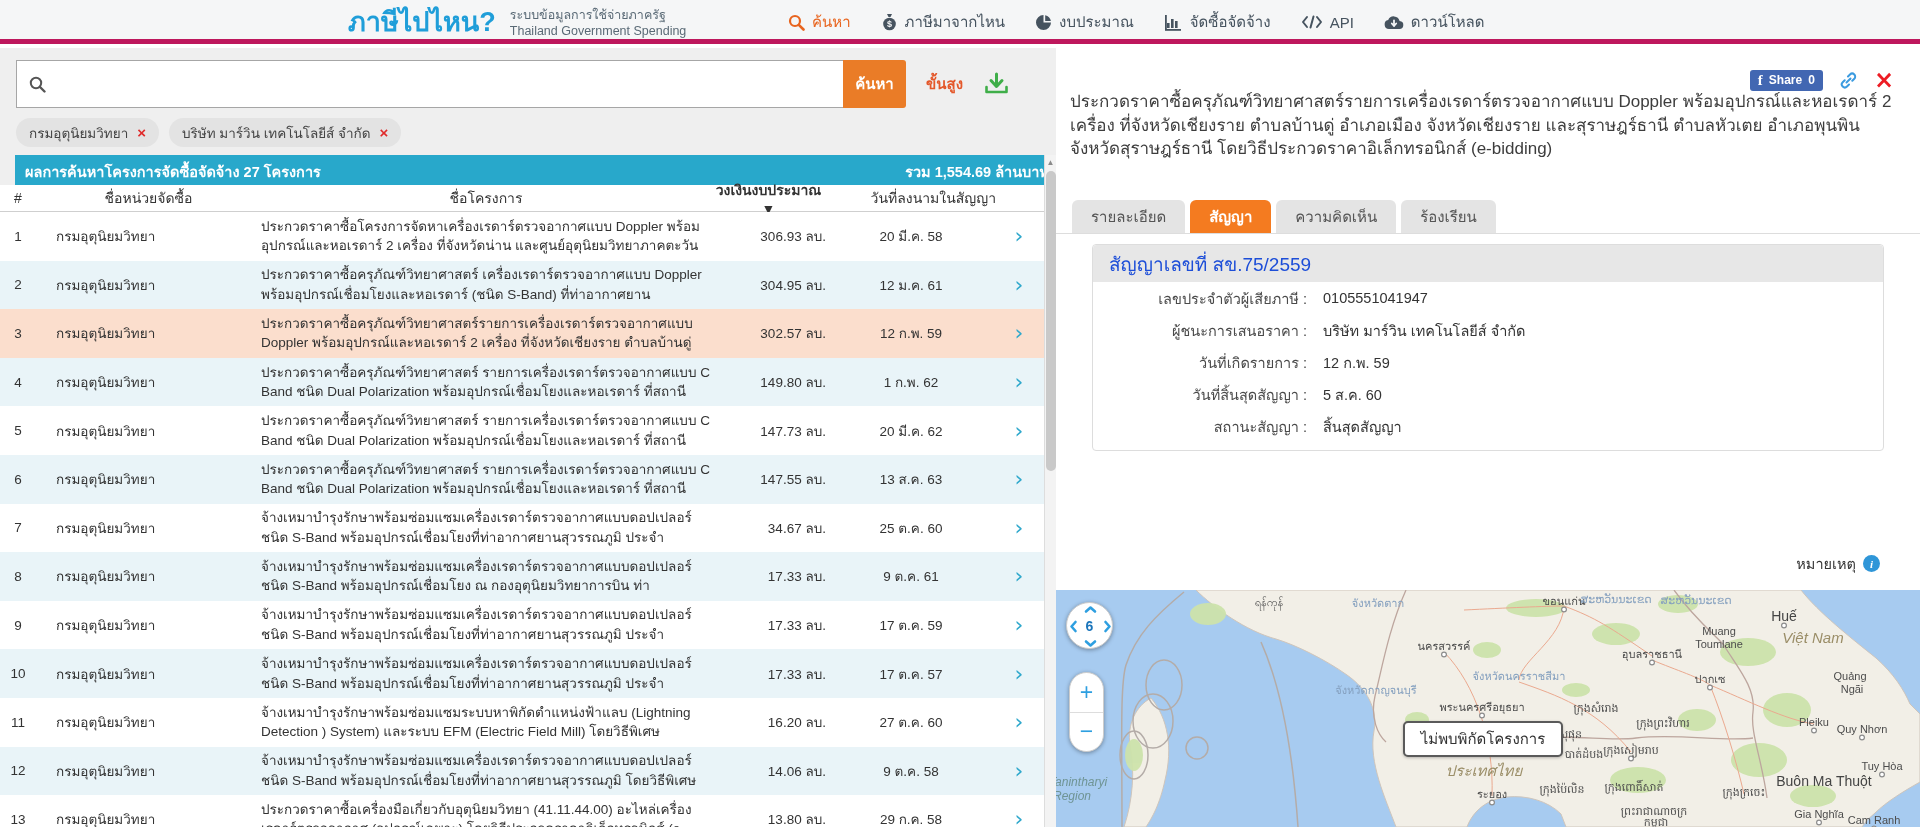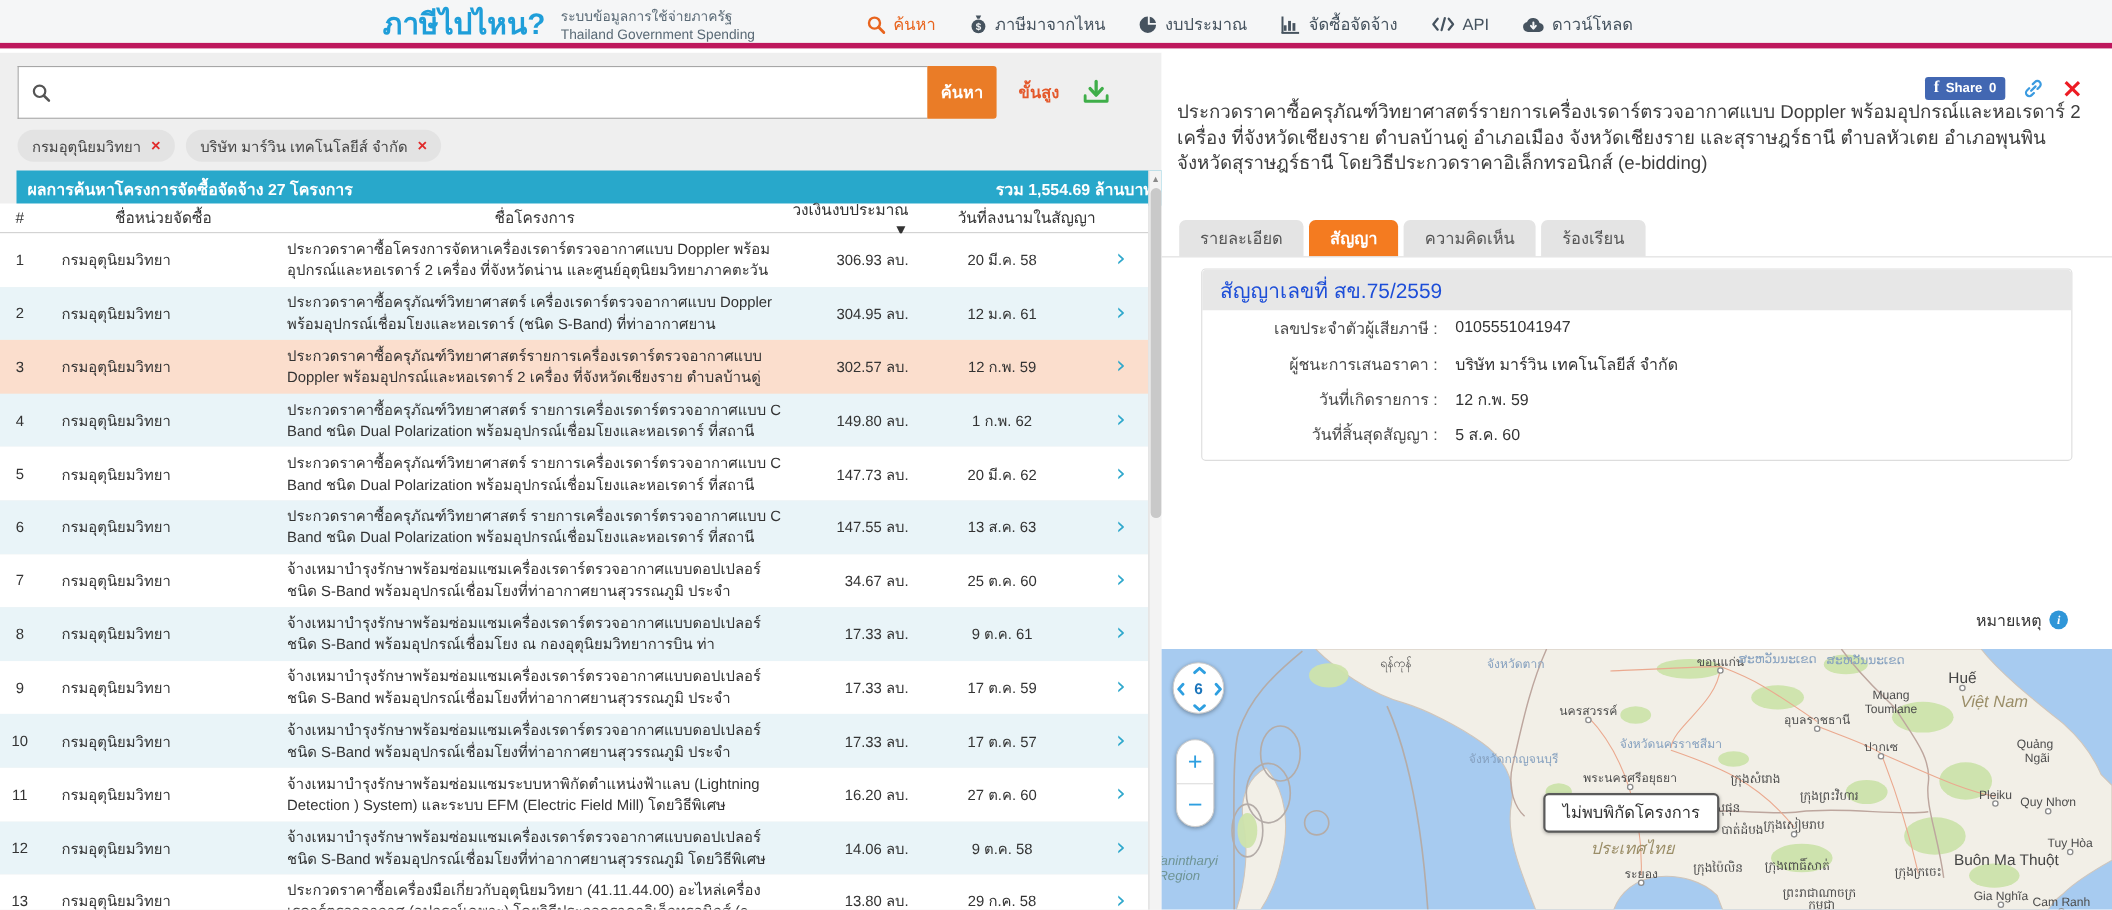--- a/index.html
+++ b/index.html
@@ -38,21 +38,21 @@
   .trow.selected { background:#fbdecd; }
   .c-no { width:36px; text-align:center; flex:none; }
   .c-agency { width:225px; padding-left:20px; flex:none; }
   .c-project { width:450px; flex:none; line-height:1.45; display:-webkit-box; -webkit-line-clamp:2; -webkit-box-orient:vertical; overflow:hidden; }
   .c-budget { width:115px; text-align:right; flex:none; }
   .c-date { width:170px; text-align:center; flex:none; }
   .c-chev { width:46px; text-align:center; color:#2fa8cc; font-size:22px; line-height:1; flex:none; font-family:"DejaVu Sans",sans-serif; }
   .h-no { width:36px; text-align:center; flex:none; }
   .h-agency { width:225px; text-align:center; flex:none; }
   .h-project { width:450px; text-align:center; flex:none; }
-  .h-budget { width:115px; text-align:right; flex:none; }
+  .h-budget { width:115px; text-align:center; flex:none;font-weight:bold; }
   .h-date { width:170px; text-align:right; flex:none; }
   .scrollbar { position:absolute; top:107px; right:0; width:12px; bottom:0; background:#f3f3f3; border-left:1px solid #ddd; }
   .scrollbar .arrow { color:#8a8a8a; font-size:8px; text-align:center; padding-top:3px; }
   .scrollbar .thumb { position:absolute; top:16px; left:1px; width:10px; height:300px; background:#c9c9c9; border-radius:5px; }
 
   
   .right-panel { position:absolute; top:48px; left:1056px; width:864px; height:779px; background:#fff; }
   .actions { position:absolute; top:20px; right:26px; display:flex; align-items:center; gap:16px; }
   .fb-share { background:#4267b2; color:#fff; border-radius:3px; height:21px; display:flex; align-items:center; padding:0 8px; gap:6px; font-size:12px; font-weight:bold; cursor:pointer; }
   .fb-f { font-family:"Liberation Serif",serif; font-size:15px; font-weight:bold; }
@@ -405,20 +405,24 @@
         <div class="crow even">
           <div class="cl">วันที่เกิดรายการ :</div>
           <div class="cv">12 ก.พ. 59</div>
         </div>
 
         <div class="crow">
           <div class="cl">วันที่สิ้นสุดสัญญา :</div>
           <div class="cv">5 ส.ค. 60</div>
         </div>
 
+        <div class="crow even">
+          <div class="cl">สถานะสัญญา :</div>
+          <div class="cv">สิ้นสุดสัญญา</div>
+        </div>
       </div>
   </div>
 
   <div class="note-row">
     <span>หมายเหตุ</span>
     <span class="info-badge">i</span>
   </div>
 
   <div class="map">
     <svg class="geo" width="864" height="237" viewBox="0 0 864 237">

